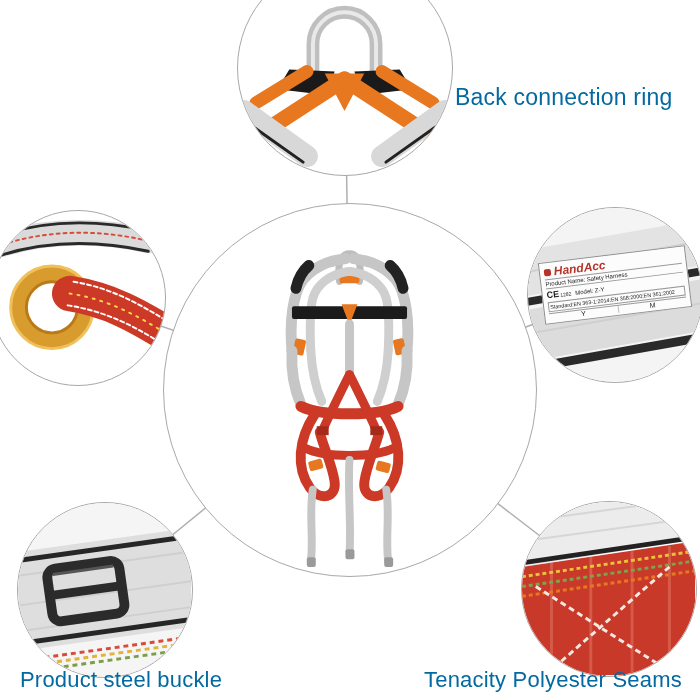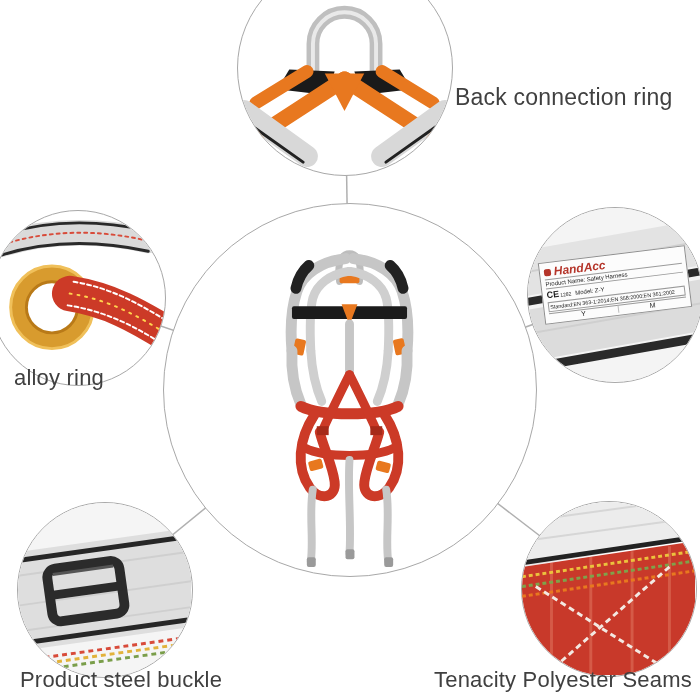--- a/index.html
+++ b/index.html
@@ -13,28 +13,28 @@
     overflow:hidden;z-index:1;box-sizing:border-box;
   }
   .circle svg{display:block;}
   .c-main{left:163px;top:203px;width:374px;height:374px;}
   .c-top{left:237px;top:-40px;width:216px;height:216px;}
   .c-left{left:-10px;top:210px;width:176px;height:176px;}
   .c-right{left:527px;top:207px;width:176px;height:176px;}
   .c-bleft{left:17px;top:502px;width:176px;height:176px;}
   .c-bright{left:521px;top:501px;width:176px;height:176px;}
   .callout{
-    position:absolute;z-index:2;font-size:22px;line-height:27px;color:#404040;
+    position:absolute;z-index:2;font-size:22px;line-height:27px;color:#0369a1;
     white-space:nowrap;letter-spacing:.2px;
   }
   .lbl-back{left:455px;top:84px;font-size:23px;}
   .lbl-alu{left:14px;top:364px;}
   .lbl-ce{left:551px;top:372px;}
   .lbl-buckle{left:20px;top:666px;}
-  .lbl-seams{left:424px;top:666px;margin-left:10px;}
+  .lbl-seams{left:424px;top:666px;}
   
   .ce-label{
     position:absolute;left:13px;top:46px;width:148px;background:#fcfcfc;
     border:1px solid #8d8d8d;transform:rotate(-7deg);padding:2px 4px;
     box-sizing:border-box;color:#1d1d1d;z-index:2;
   }
   .ce-brand-row{display:flex;align-items:center;gap:3px;}
   .ce-logo{width:7px;height:7px;background:#b5352a;border-radius:2px;}
   .ce-brand{font-size:12px;font-weight:bold;font-style:italic;color:#b5352a;}
   .ce-row{font-size:6px;border-top:1px solid #9a9a9a;padding:1px 0;white-space:nowrap;overflow:hidden;}
@@ -231,18 +231,17 @@
 
       <g stroke="#f3e9e2" stroke-width="3" stroke-dasharray="6 4">
         <line x1="14" y1="86" x2="156" y2="176"></line>
         <line x1="150" y1="66" x2="24" y2="176"></line>
       </g>
     </svg>
   </div>
 
   <div class="callout lbl-back">Back connection ring</div>
   <div class="callout lbl-alu">
-    <div>alloy ring</div>
   </div>
   <div class="callout lbl-buckle">Product steel buckle</div>
   <div class="callout lbl-seams">Tenacity Polyester Seams</div>
 
 </div>
 
 </body></html>

